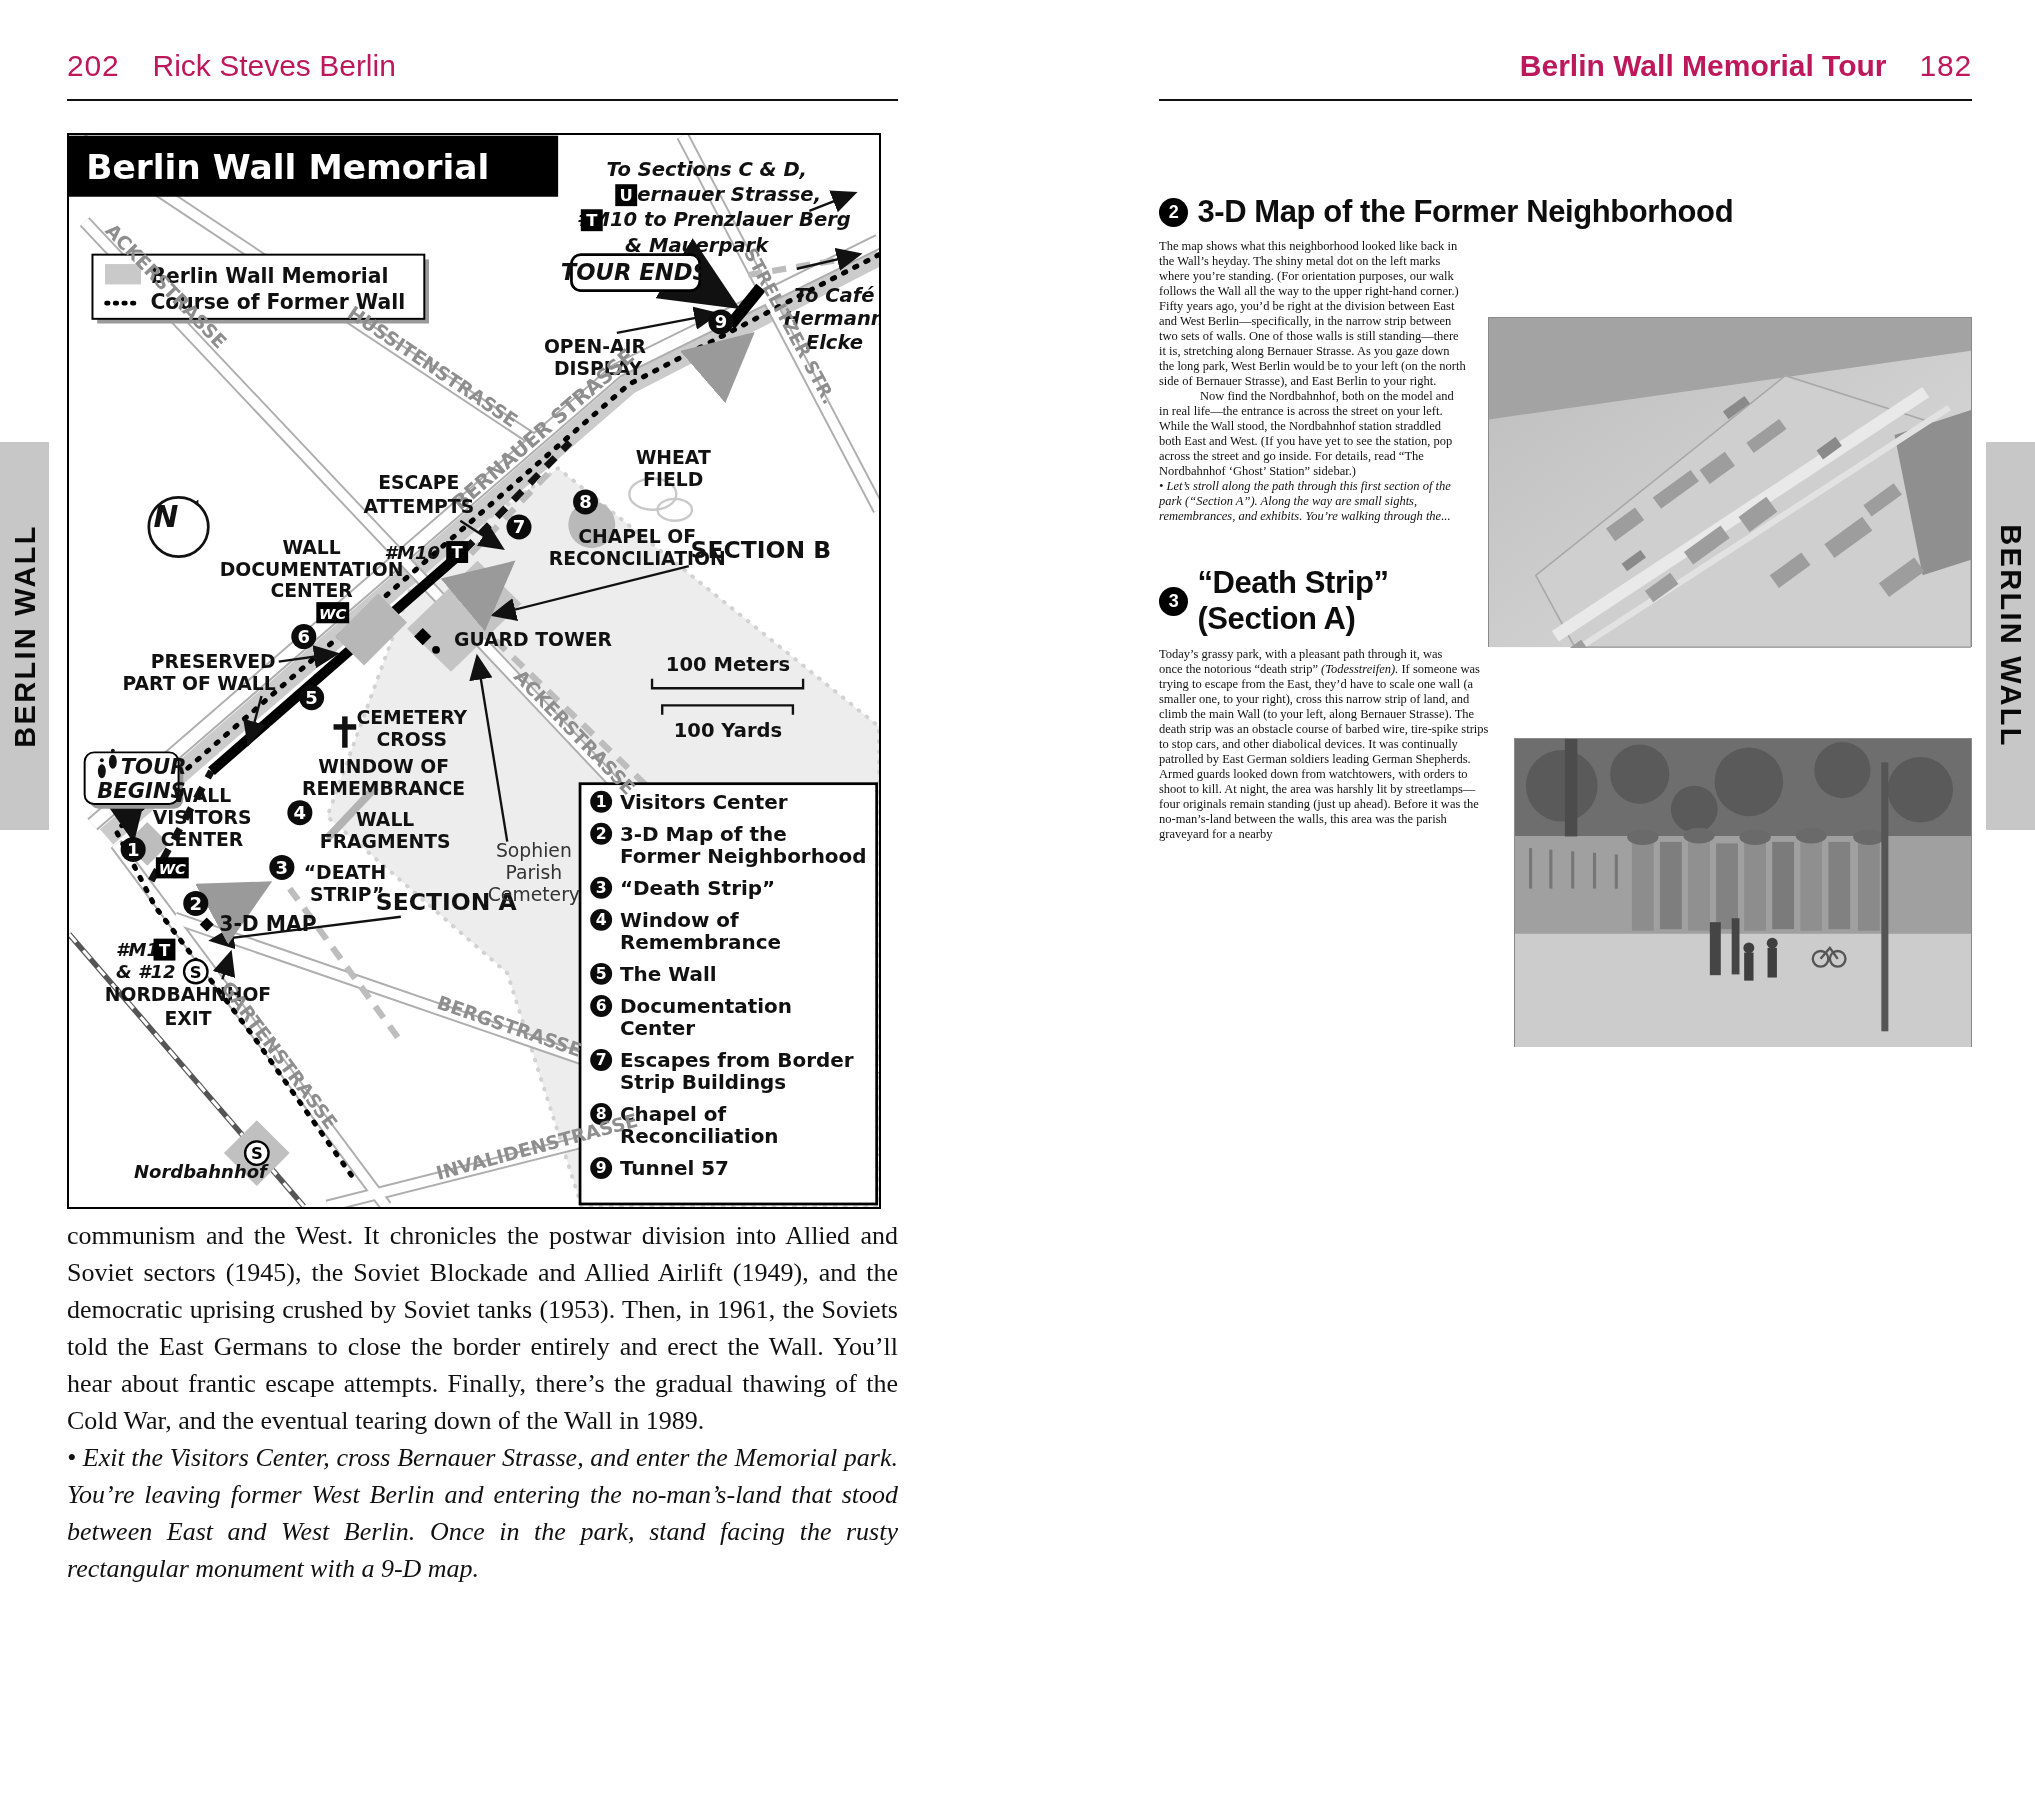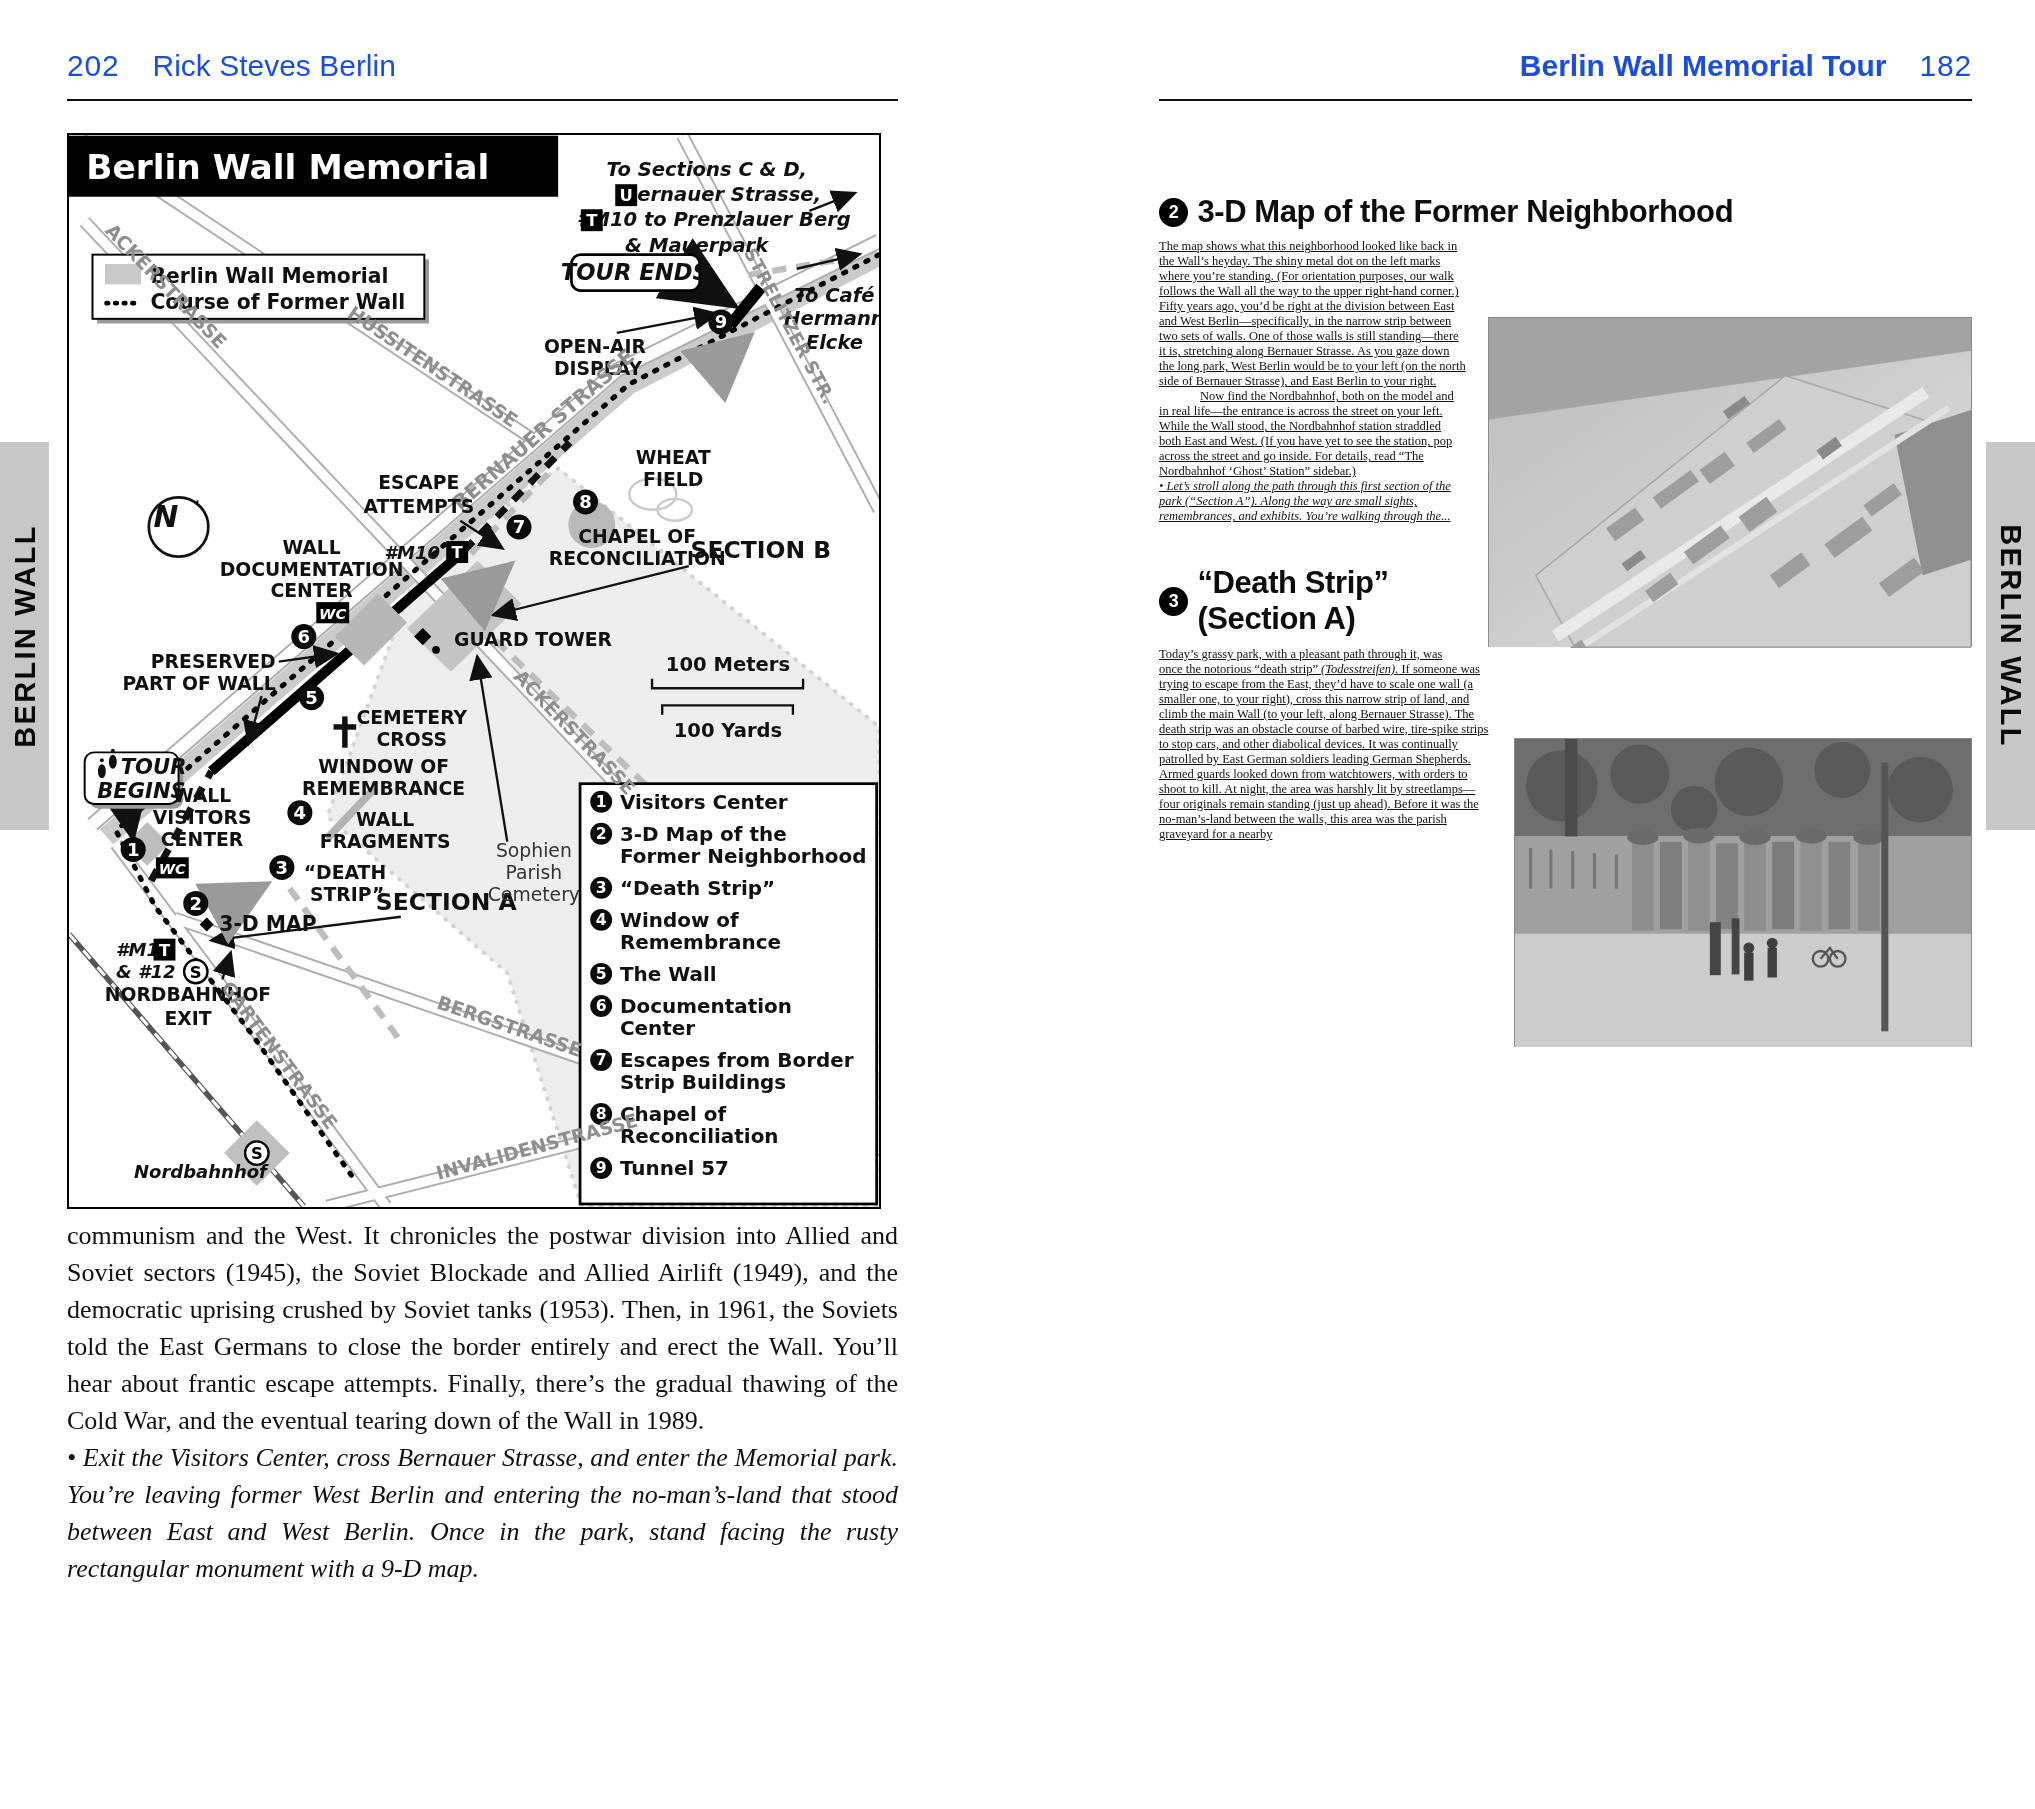--- a/index.html
+++ b/index.html
@@ -8,21 +8,21 @@
   
   .tab{position:absolute;width:49px;height:388px;background:#c7c7c7;top:442px;}
   .tab.left{left:0;}
   .tab.right{right:0;}
   .tab span{position:absolute;top:50%;left:50%;transform:translate(-50%,-50%);
             font-family:"Liberation Sans",sans-serif;font-weight:bold;font-size:29px;
             letter-spacing:2.3px;color:#0a0a0a;white-space:nowrap;}
   .tab.left span{writing-mode:vertical-rl;transform:translate(-50%,-50%) rotate(180deg);}
   .tab.right span{writing-mode:vertical-rl;}
   
-  .pg-header{position:absolute;top:49px;font-family:"Liberation Sans",sans-serif;font-size:30px;color:#1d4ed8;}
+  .pg-header{position:absolute;top:49px;font-family:"Liberation Sans",sans-serif;font-size:30px;color:#be185d;}
   .pg-header.left{left:67px;width:831px;}
   .pg-header.right{left:1159px;width:813px;text-align:right;}
   .pg-header .pgnum{font-weight:400;letter-spacing:0.8px;}
   .pg-header .pgtitle{margin-left:33px;font-weight:400;}
   .pg-header.right .pgtitle{margin:0 33px 0 12px;font-weight:bold;}
   .rule{position:absolute;height:2.3px;background:#111;top:99px;}
   .rule.left{left:67px;width:831px;}
   .rule.right{left:1159px;width:813px;}
   
   .mapbox{position:absolute;left:67px;top:133px;width:810px;height:1072px;border:2.3px solid #000;background:#fff;}
@@ -39,21 +39,21 @@
   .sbi{font-style:italic;font-weight:bold;}
   .sec-h{font-family:"Liberation Sans",sans-serif;font-size:31px;font-weight:bold;
          letter-spacing:-0.4px;margin:0 0 9.4px 0;color:#0d0d0d;display:flex;align-items:center;}
   .sec-h .cnum{display:inline-flex;align-items:center;justify-content:center;width:29px;height:29px;
          border-radius:50%;background:#000;color:#fff;font-size:18px;margin-right:9.4px;flex:0 0 auto;}
   .sec2{margin-top:41px;}
   .photo{float:right;border:0.8px solid #8a8a8a;box-sizing:border-box;}
   .photo svg{display:block;}
   .photo1{width:484px;height:330px;margin:78px 0 12.5px 22px;}
   .photo2{width:458px;height:309px;margin:78px 0 12.5px 22px;}
-  .sec-body{overflow:visible;text-decoration:underline;}
+  .sec-body{overflow:visible;}
 </style>
 </head>
 <body>
 
 <div class="spread">
 
   <div class="tab left">
       <span>BERLIN WALL</span>
     </div>
   <div class="tab right">

